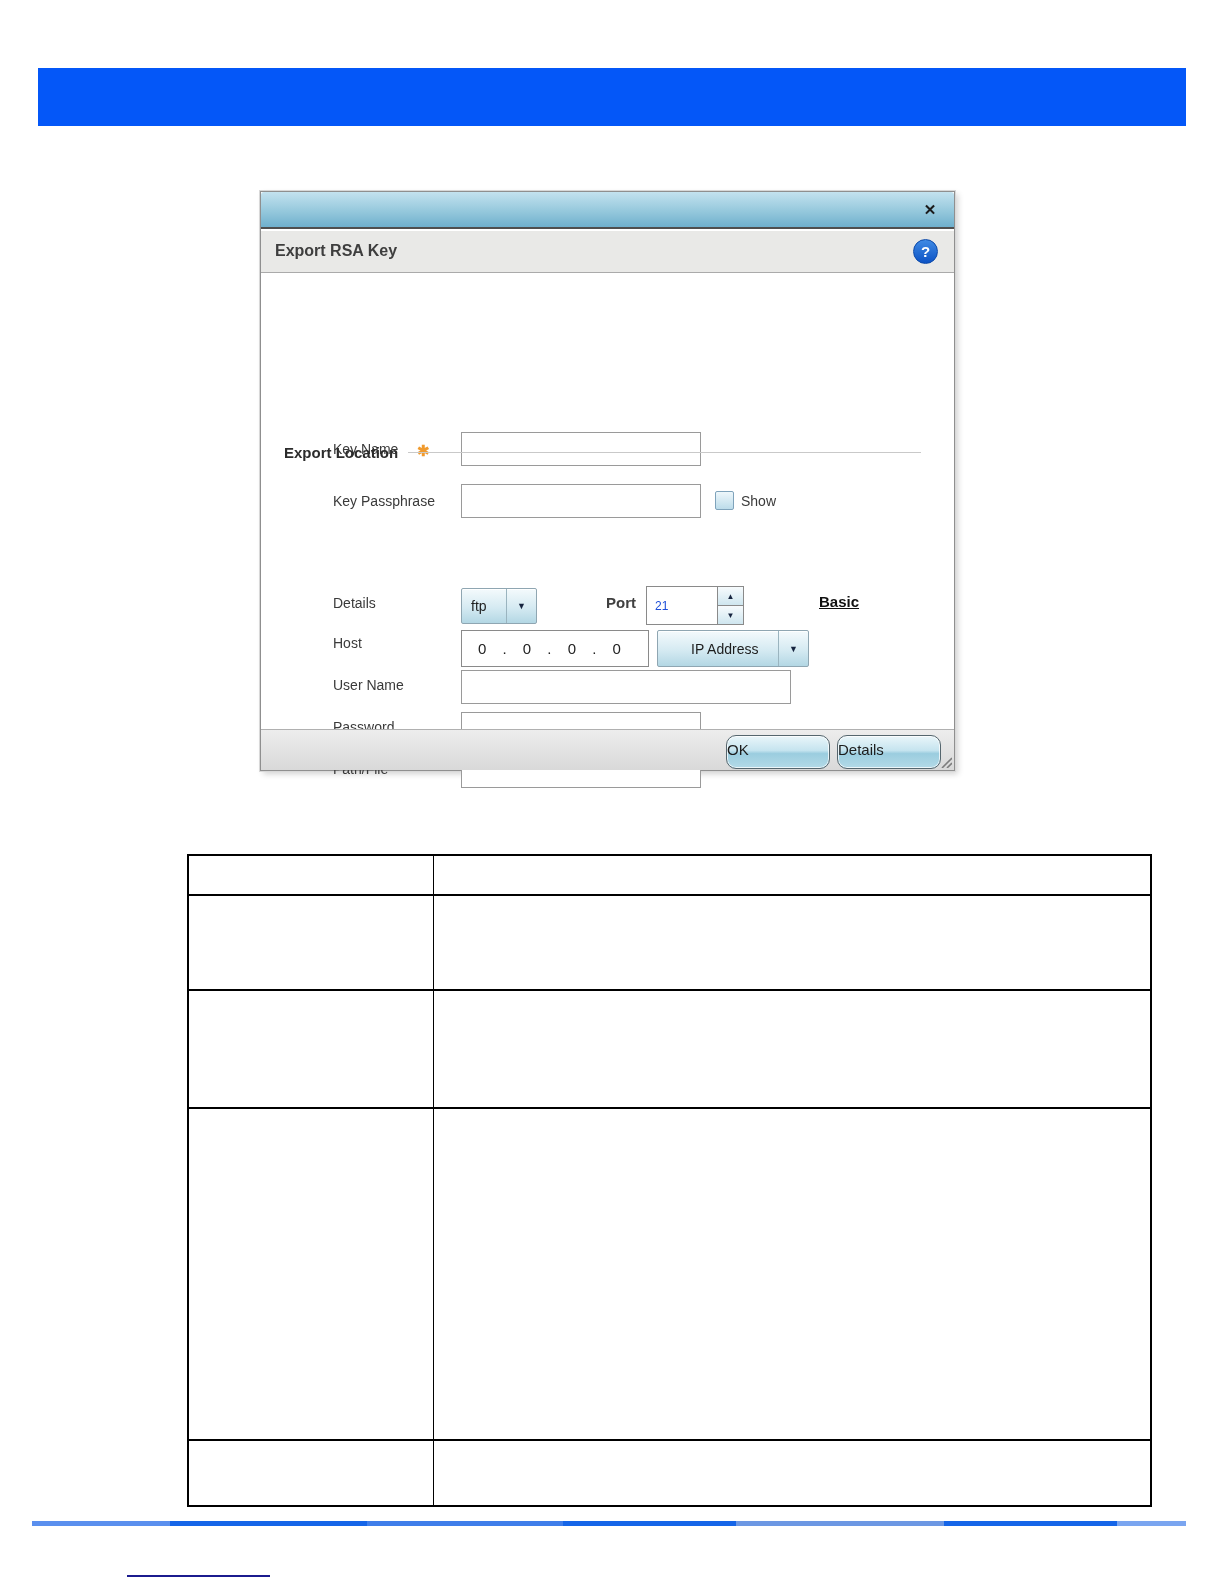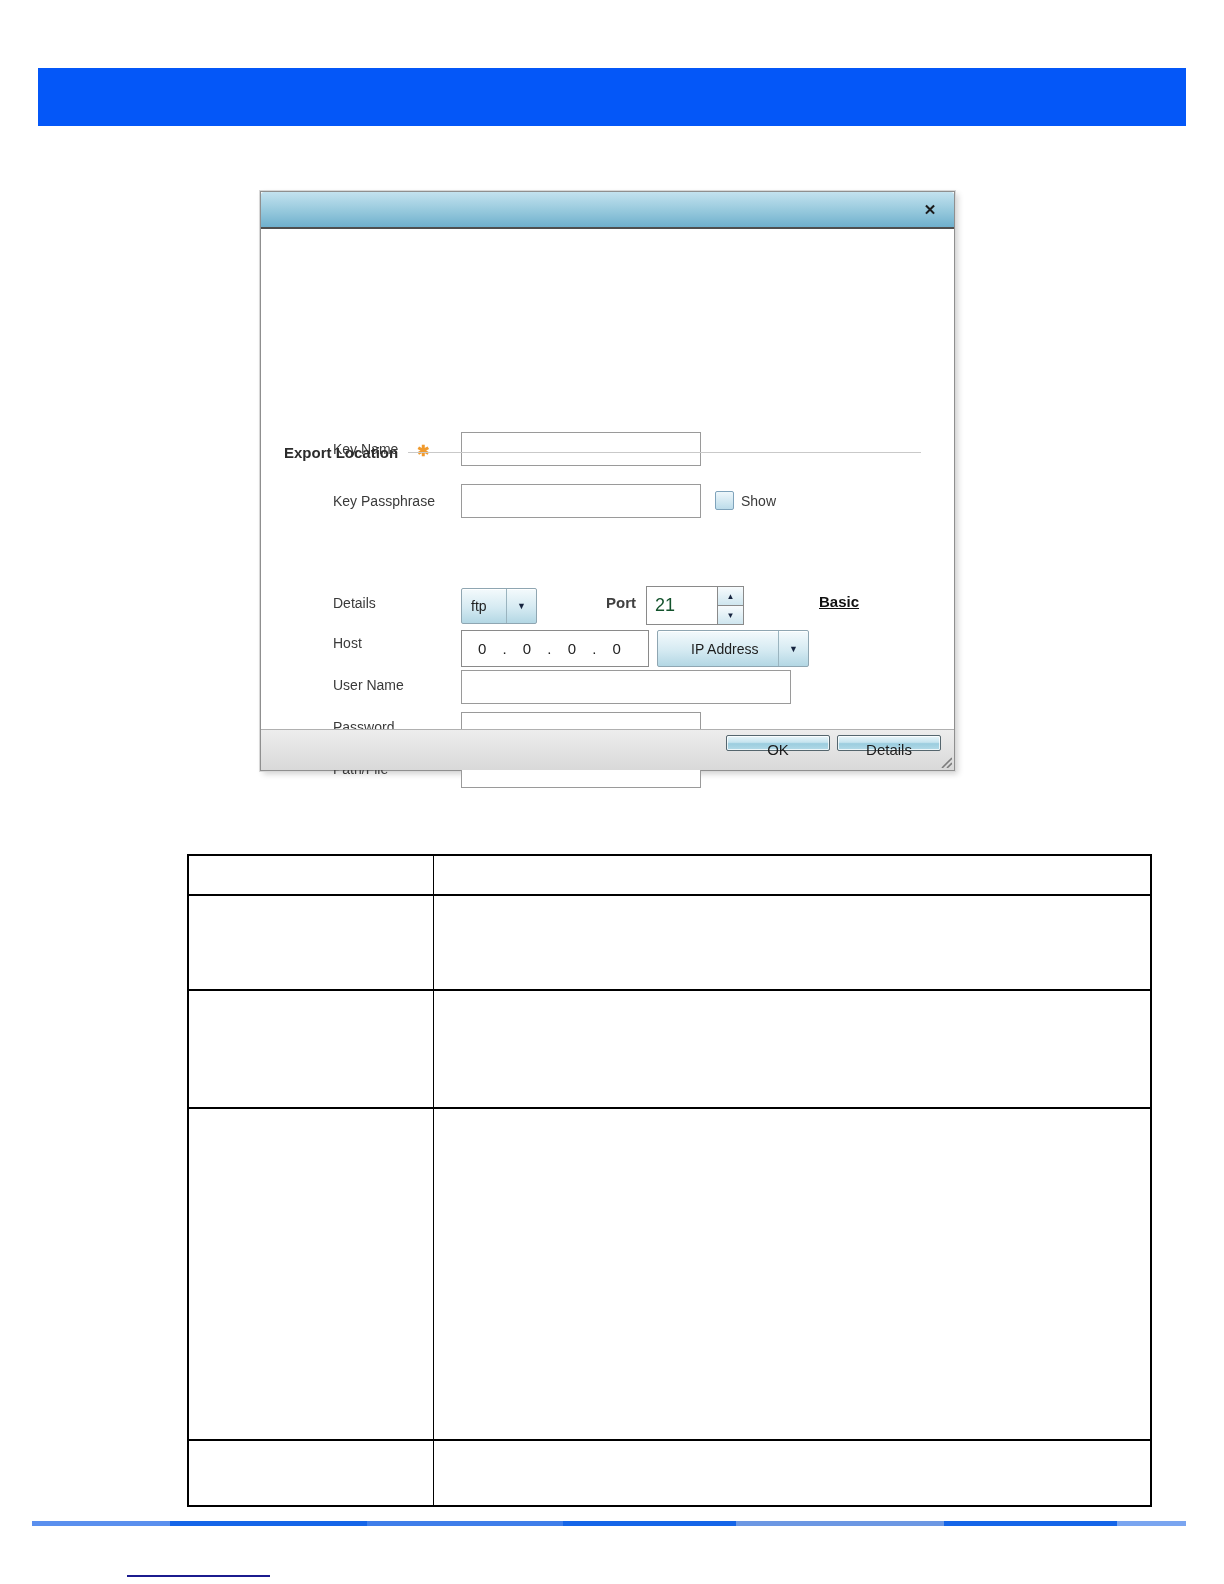--- a/index.html
+++ b/index.html
@@ -43,38 +43,38 @@
               background:linear-gradient(#eef7fb, #bcdcea); cursor:pointer; }
 
   .dropdown { position:absolute; display:flex; border:1px solid #8fa6b2; border-radius:2px;
               background:linear-gradient(#f4fafc 0%, #d5eaf2 55%, #b3d7e4 100%);
               box-shadow:inset 0 1px 0 rgba(255,255,255,.9); cursor:pointer; }
   .dd-text { flex:1; padding:0 9px; font-size:14px; color:#1d1d1d; display:flex; align-items:center; }
   .dd-arrow { width:30px; border-left:1px solid #9ab4bf; display:flex; align-items:center; justify-content:center;
               font-size:9px; color:#16243f; }
 
   .spinner { position:absolute; display:flex; border:1px solid #8a8a8a; background:#fff; }
-  .spin-value { flex:1; font-size:18px; color:#14532d; display:flex; align-items:center; padding-left:8px; }
+  .spin-value { flex:1; font-size:12px; color:#1d4ed8; display:flex; align-items:center; padding-left:8px; }
   .spin-btns { width:26px; display:flex; flex-direction:column; border-left:1px solid #8a8a8a; }
   .spin-btn { flex:1; display:flex; align-items:center; justify-content:center; font-size:8px; color:#16243f;
               background:linear-gradient(#f7fbfd, #cfe6ef); cursor:pointer; }
   .spin-up { border-bottom:1px solid #8a8a8a; }
 
   .ip-box { position:absolute; border:1px solid #8a8a8a; background:#fff; font-size:15px; color:#222;
             display:flex; align-items:center; padding-left:16px; letter-spacing:6px; }
 
   .basic-link { position:absolute; font-size:15px; font-weight:bold; color:#111; text-decoration:underline; cursor:pointer; }
   .port-label { font-weight:bold; color:#404040; font-size:15px; }
 
   .dlg-footer { position:absolute; left:0; right:0; bottom:0; height:41px;
                 background:linear-gradient(#ededed, #d9d9d9); border-top:1px solid #b0b0b0; }
-  .btn { position:absolute; top:5px; width:104px; height:16px; border:1px solid #55666e; border-radius:2px;
+  .btn { position:absolute; top:5px; width:104px; height:34px; border:1px solid #55666e; border-radius:10px;
          background:linear-gradient(#eaf6fa 0%, #c6e4ef 45%, #9bcddf 55%, #b3dae7 100%);
          box-shadow:inset 0 0 0 1px rgba(255,255,255,.75);
-         font-size:15px; color:#1c1c1c; text-align:center; line-height:28px; cursor:pointer; }
+         font-size:15px; color:#1c1c1c; text-align:left; line-height:28px; cursor:pointer; }
   .btn-ok { left:465px; }
   .btn-cancel { left:576px; }
   .resize-handle { position:absolute; right:2px; bottom:2px; width:14px; height:14px; }
 
   
   .desc-table { position:absolute; left:187px; top:854px; width:965px; border-collapse:collapse;
                 border:2px solid #000; table-layout:fixed; }
   .desc-table td { border:1px solid #000; border-bottom-width:2px; vertical-align:top;
                    font-size:14px; color:#222; padding:6px 10px; }
   .tr-1 td { height:40px; } .tr-2 td { height:95px; } .tr-3 td { height:118px; }
@@ -92,20 +92,24 @@
 <div class="page">
 
   <div class="top-banner"></div>
 
   <div class="dialog">
 
     <div class="titlebar">
       <span class="close-btn">✕</span>
     </div>
 
+    <div class="dlg-header">
+      <span class="dlg-title">Export RSA Key</span>
+      <span class="help-icon">?</span>
+    </div>
 
     <div class="dlg-body">
 
 
       <span class="fld-label" style="left:72px; top:168px;">Key Name</span>
       <span class="required-mark" style="left:156px; top:169px;">✱</span>
       <input class="txt-input" style="left: 200px; top: 159px; width: 240px;" value="">
 
       <span class="fld-label" style="left:72px; top:220px;">Key Passphrase</span>
       <input class="txt-input" style="left: 200px; top: 211px; width: 240px;" value="">

